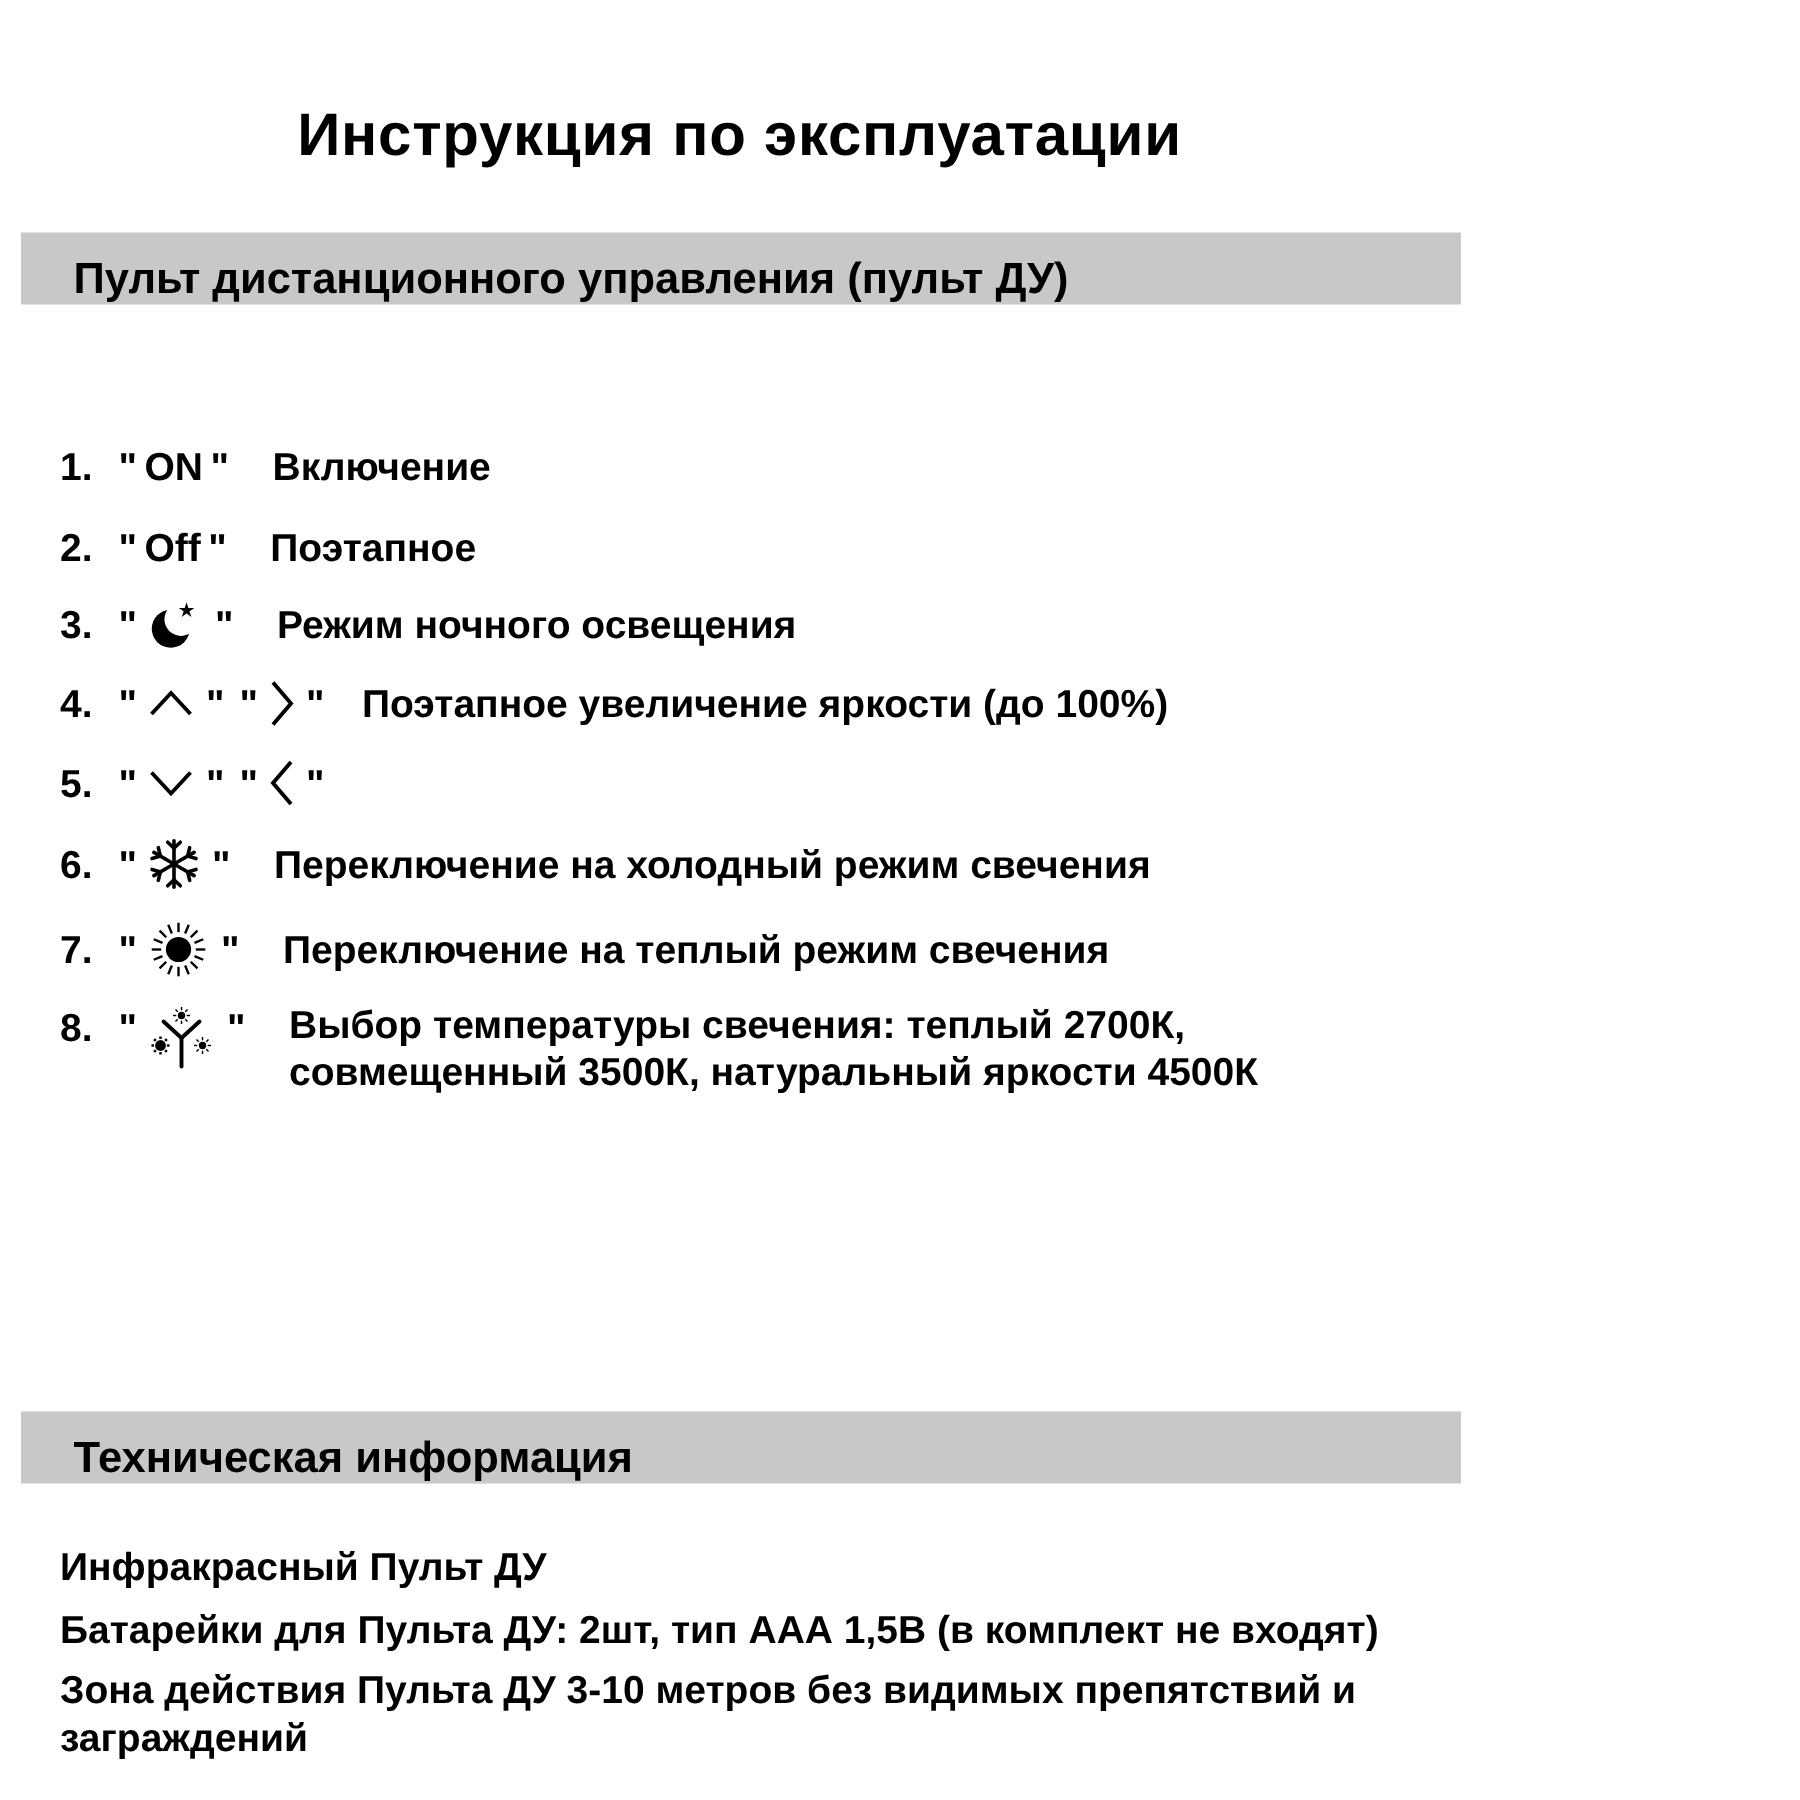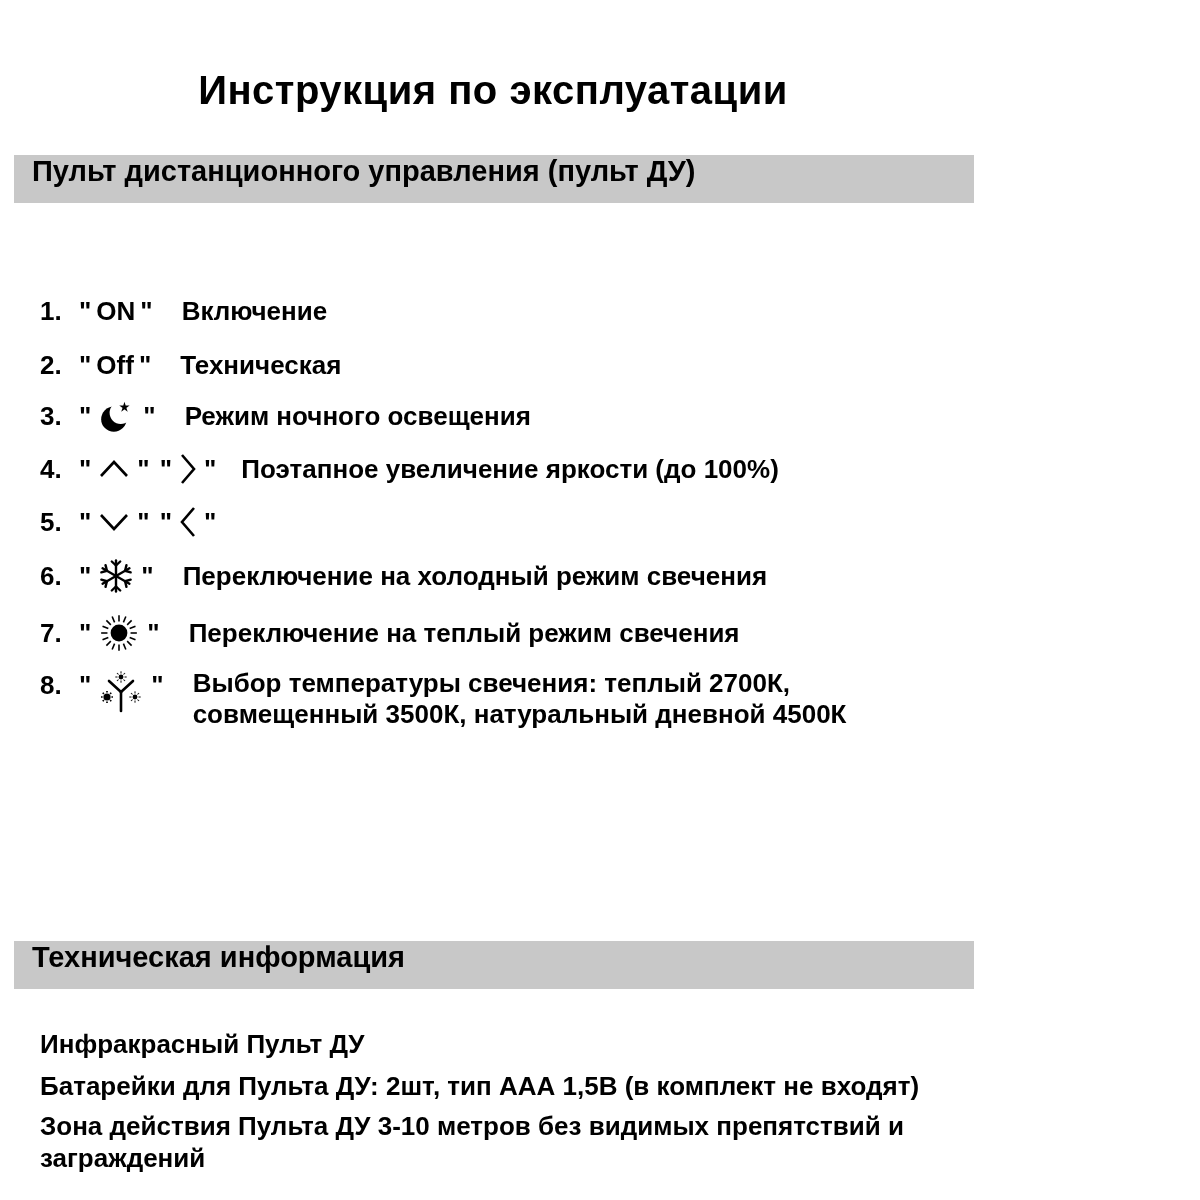--- a/index.html
+++ b/index.html
@@ -4,21 +4,21 @@
 <style>
   html,body{margin:0;padding:0;background:#fff;}
   .page{
     position:relative;width:986px;height:1200px;overflow:hidden;
     font-family:"Liberation Sans",sans-serif;font-weight:bold;color:var(--ink,#000);
     background:#fff;
   }
   .title{position:absolute;left:0;right:0;top:68px;text-align:center;font-size:40px;letter-spacing:0.5px;}
   .bar{
     position:absolute;left:14px;right:12px;height:48px;background:var(--bar-bg,#c8c8c8);
-    display:flex;align-items:flex-start;padding-left:18px;font-size:29px;
+    display:flex;align-items:flex-end;padding-left:35px;font-size:29px;
   }
   .bar-remote{top:155px;}
   .bar-tech{top:941px;}
   .item{position:absolute;left:40px;display:flex;align-items:center;font-size:26px;line-height:34px;white-space:pre;}
   .item .num{display:inline-block;width:34px;}
   .item .q{margin:0 5px;}
   .item .desc{margin-left:24px;}
   .item .desc-wide{margin-left:20px;text-align:center;}
   .item svg{display:block;margin:0 2px;}
   .item-8{align-items:flex-start;}
@@ -116,21 +116,21 @@
 
   <div class="bar bar-remote">
     <span>Пульт дистанционного управления (пульт ДУ)</span>
   </div>
 
   <div class="item" style="top:294px">
     <span class="num">1.</span><span class="q">"</span><span>ON</span><span class="q">"</span><span class="desc">Включение</span>
   </div>
 
   <div class="item" style="top:348px">
-    <span class="num">2.</span><span class="q">"</span><span>Off</span><span class="q">"</span><span class="desc">Техническая</span>
+    <span class="num">2.</span><span class="q">"</span><span>Off</span><span class="q">"</span><span class="desc">Поэтапное</span>
   </div>
 
   <div class="item" style="top:397px">
     <span class="num">3.</span><span class="q">"</span><svg width="38" height="38">
         <use href="#sym-moon"></use>
       </svg><span class="q">"</span><span class="desc">Режим ночного освещения</span>
   </div>
 
   <div class="item" style="top:452px">
     <span class="num">4.</span><span class="q">"</span><svg width="32" height="20">
@@ -175,21 +175,21 @@
             <line x1="0" y1="-6" x2="0" y2="-4.4" transform="rotate(45)"></line>
             <line x1="0" y1="-6" x2="0" y2="-4.4" transform="rotate(90)"></line>
             <line x1="0" y1="-6" x2="0" y2="-4.4" transform="rotate(135)"></line>
             <line x1="0" y1="-6" x2="0" y2="-4.4" transform="rotate(180)"></line>
             <line x1="0" y1="-6" x2="0" y2="-4.4" transform="rotate(225)"></line>
             <line x1="0" y1="-6" x2="0" y2="-4.4" transform="rotate(270)"></line>
             <line x1="0" y1="-6" x2="0" y2="-4.4" transform="rotate(315)"></line>
           </g>
         </g>
       <use href="#sym-minisun" x="30" y="20" width="14" height="14"></use>
-    </svg><span class="q">"</span><span class="desc-block"><div>Выбор температуры свечения: теплый 2700К,</div><div>совмещенный 3500К, натуральный дневной 4500К</div></span>
+    </svg><span class="q">"</span><span class="desc-block"><div>Выбор температуры свечения: теплый 2700К,</div><div>совмещенный 3500К, натуральный яркости 4500К</div></span>
   </div>
 
   <svg class="remote-svg" width="160" height="525">
     <rect x="6" y="6" width="146" height="510" rx="34" class="stroke" stroke-width="3.5" fill="#fff"></rect>
 
     <g>
       <circle cx="37" cy="38" r="13.5" class="stroke" stroke-width="3"></circle>
       <use href="#sym-moon" x="24" y="25" width="26" height="26"></use>
     </g>
 

